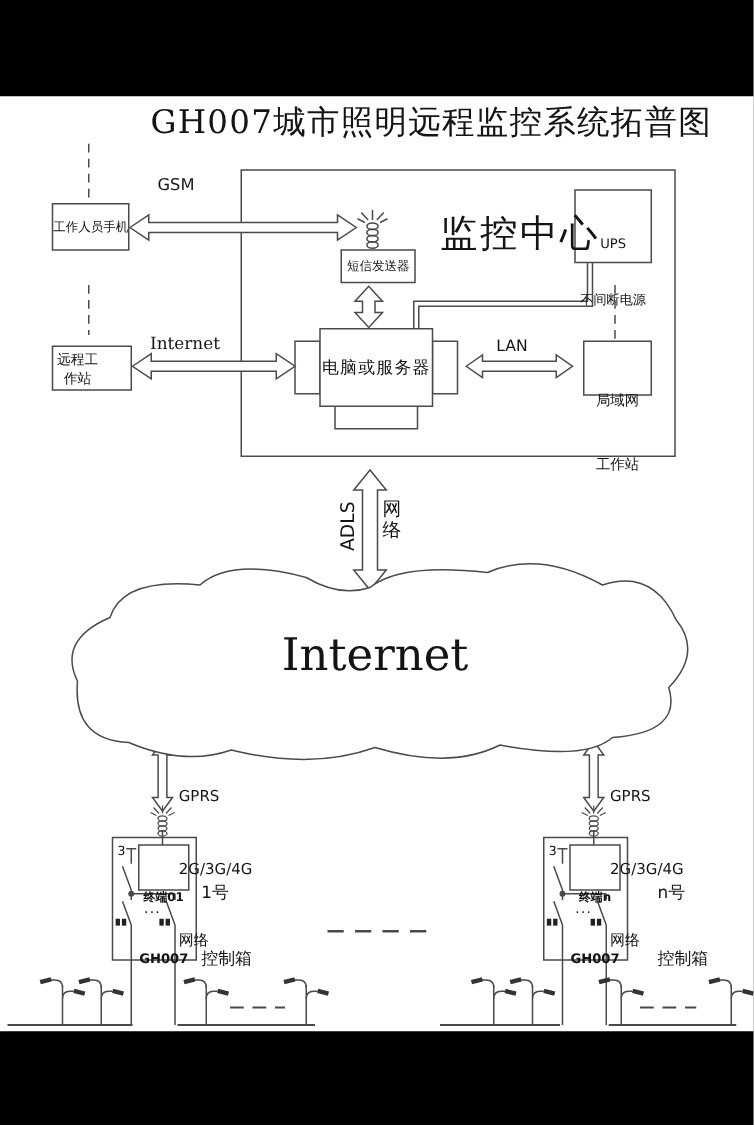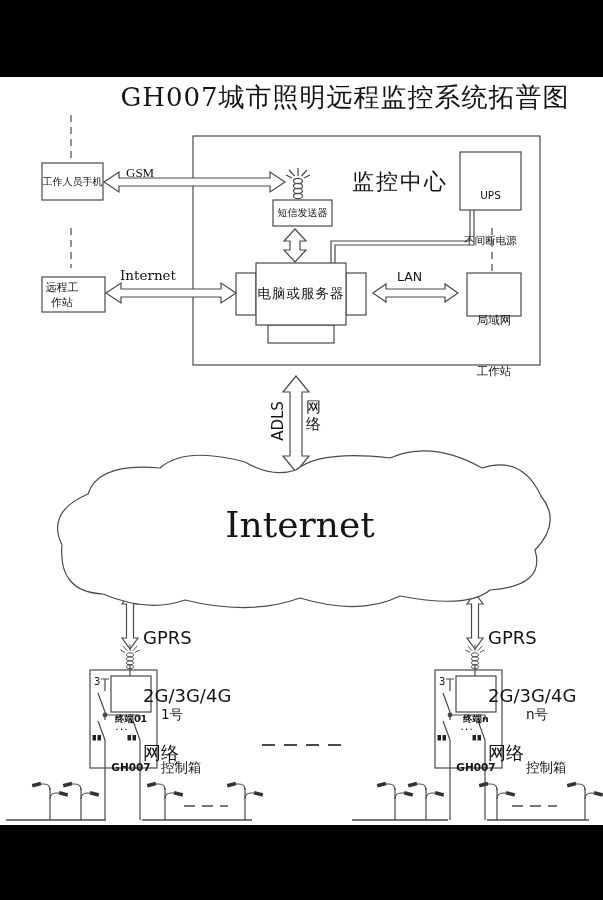--- a/index.html
+++ b/index.html
@@ -5,27 +5,27 @@
   html,body{margin:0;padding:0;background:#888;}
   .stage{position:relative;width:603px;height:900px;background:#ffffff;overflow:hidden;
          font-family:"DejaVu Sans","Liberation Sans",sans-serif;color:#111;}
   .bar{position:absolute;left:0;width:603px;background:#000;}
   .bar.top{top:0;height:77px;}
   .bar.bottom{top:825px;height:75px;}
   svg.linework{position:absolute;left:0;top:0;}
   .txt{position:absolute;white-space:pre;color:#141414;}
   .boxtxt{display:flex;align-items:center;justify-content:center;text-align:center;white-space:normal;}
   .title{font-family:"DejaVu Serif","Liberation Serif",serif;font-size:26px;text-align:center;letter-spacing:1px;}
-  .mc-label{font-size:22px;letter-spacing:2px;}
+  .mc-label{font-size:30px;letter-spacing:2px;}
   .serifit{font-family:"DejaVu Serif","Liberation Serif",serif;}
   .cloudlbl{font-family:"DejaVu Serif","Liberation Serif",serif;font-size:36px;text-align:center;}
   .vert{word-break:break-all;white-space:normal;line-height:17px;}
   .rot{transform:rotate(-90deg);transform-origin:center center;}
   .small{font-size:10px;}
-  .gprs div{font-size:18px;line-height:19.5px;}
+  .gprs div{font-size:12px;line-height:19.5px;}
   .cbinner{font-size:9.5px;line-height:16px;text-align:center;font-weight:bold;}
   .cbname{font-size:13.5px;line-height:17.5px;}
 </style>
 </head>
 <body>
 
 <div class="stage">
 
   <svg class="linework" width="603" height="900" viewBox="0 0 603 900">
     <defs>
@@ -179,21 +179,21 @@
     <div>不间断电源</div>
   </div>
 
   <div class="txt boxtxt" style="left:256px;top:263px;width:90px;height:62px;font-size:13.5px;letter-spacing:1px;">电脑或服务器</div>
 
   <div class="txt" style="left:467px;top:278px;width:54px;text-align:center;font-size:11.5px;line-height:17px;">
     <div>局域网</div>
     <div>工作站</div>
   </div>
 
-  <div class="txt" style="left:126px;top:165px;font-size:13px;font-family:Liberation Serif, serif;">GSM</div>
+  <div class="txt" style="left:126px;top:141px;font-size:13px;">GSM</div>
 
   <div class="txt serifit" style="left:120px;top:267px;font-size:13.5px;">Internet</div>
 
   <div class="txt" style="left:397px;top:269px;font-size:12.5px;">LAN</div>
 
   <div class="txt rot" style="left:250px;top:412px;width:56px;text-align:center;font-size:15px;">ADLS</div>
 
   <div class="txt vert" style="left:306px;top:399px;width:17px;font-size:15px;">网络</div>
 
   <div class="txt cloudlbl" style="left:200px;top:504px;width:200px;">Internet</div>

